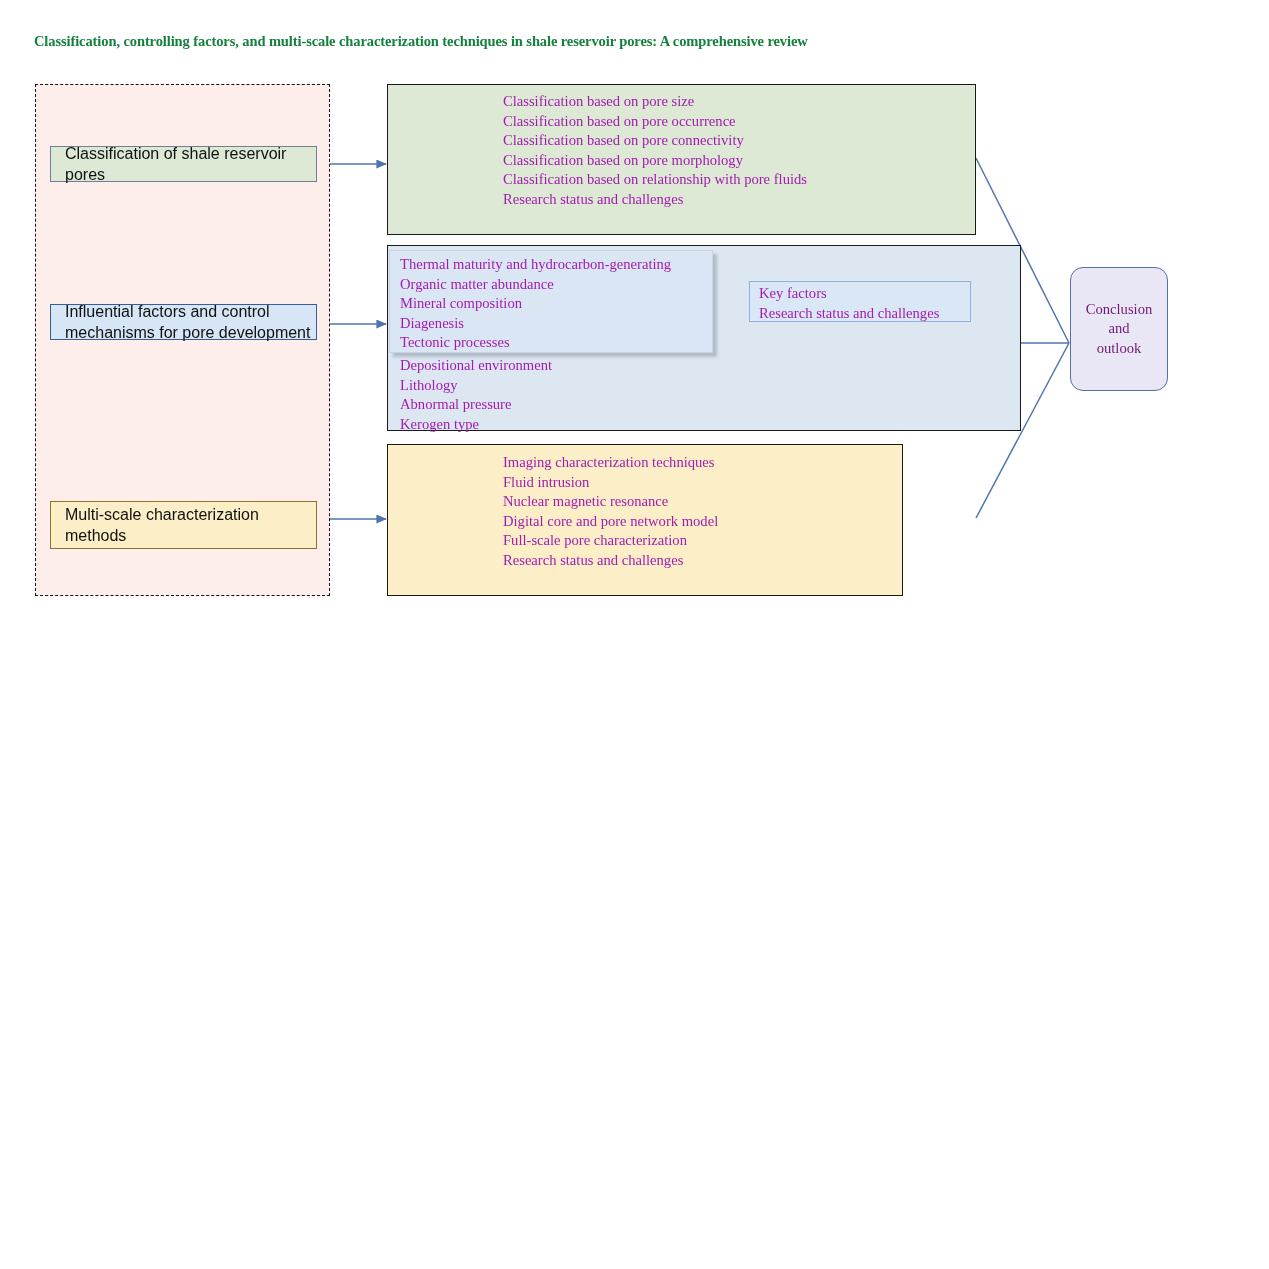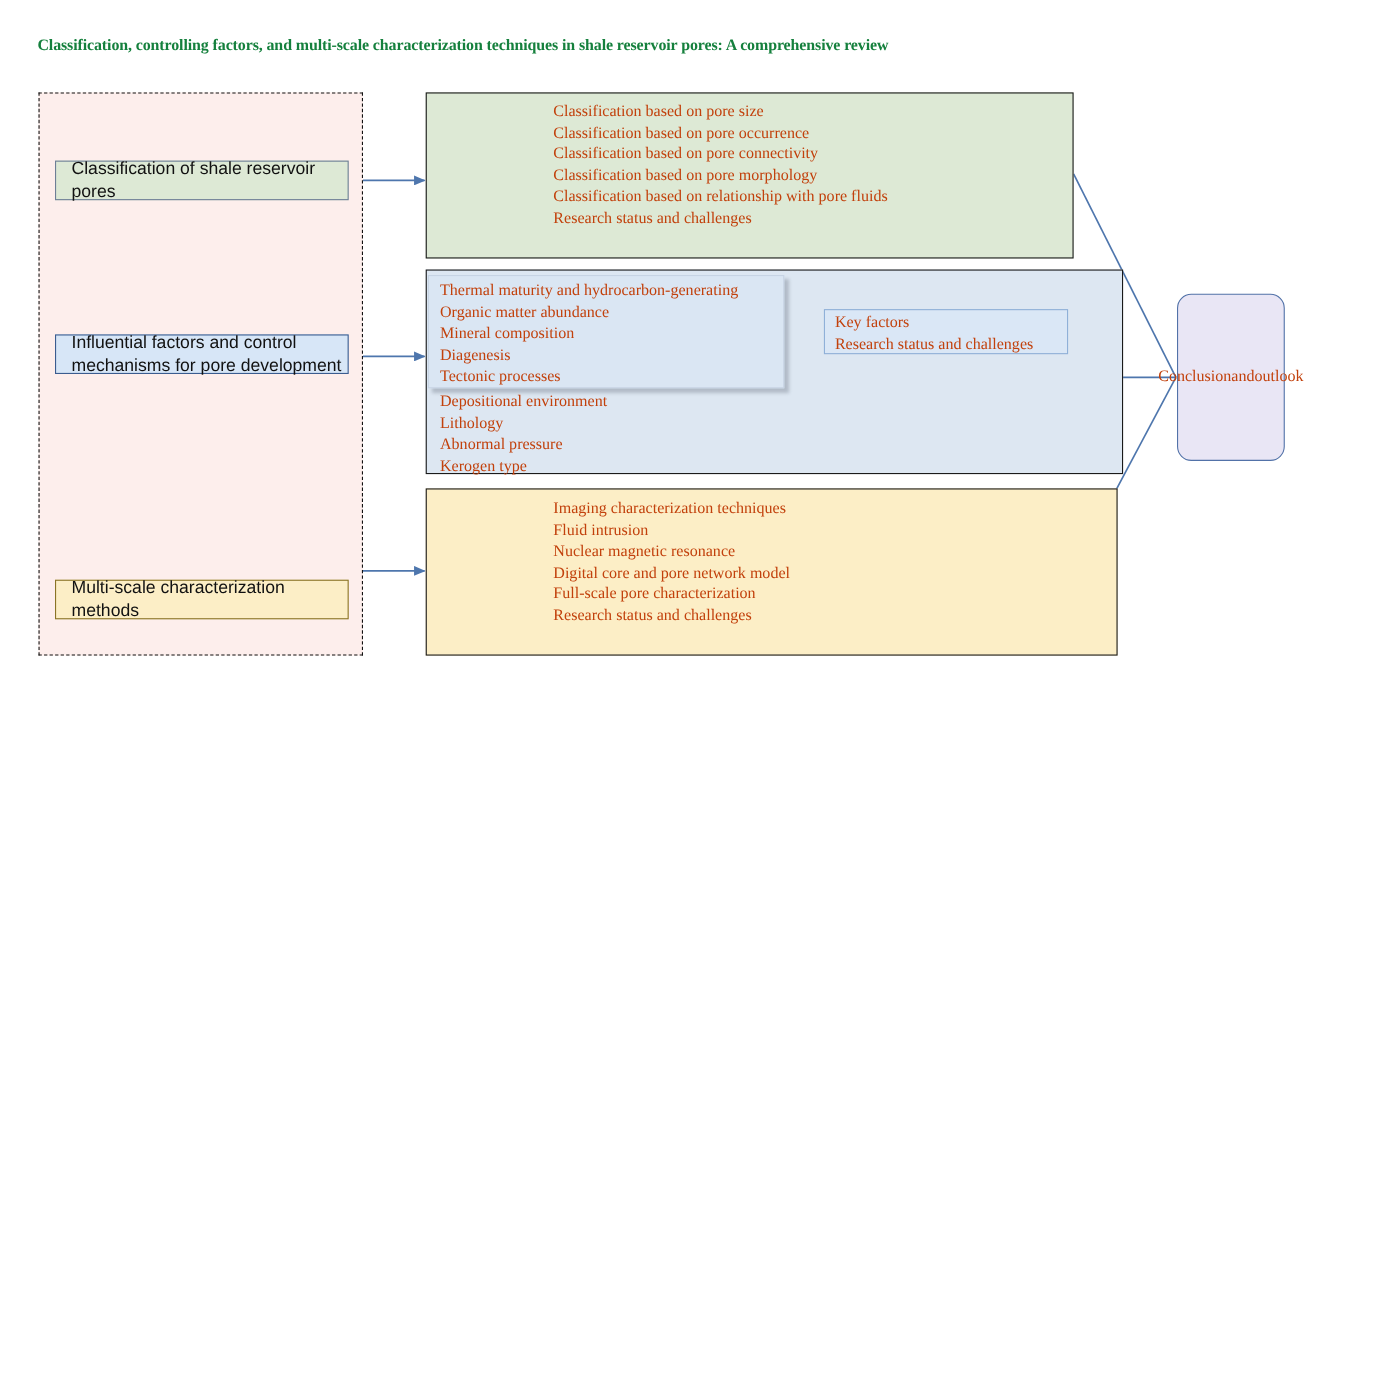--- a/index.html
+++ b/index.html
@@ -53,50 +53,50 @@
   }
   .lbox-green {
     left: 50px; top: 146px; width: 267px; height: 36px;
     background: #dde9d5; border: 1.2px solid #6e7f96;
   }
   .lbox-blue {
     left: 50px; top: 304px; width: 267px; height: 36px;
     background: #d7e6f7; border: 1.2px solid #3b5c8f;
   }
   .lbox-yellow {
-    left: 50px; top: 501px; width: 267px; height: 36px;
-    background: #fceec6; border: 1.2px solid #8a7426; margin-top: 26px;
+    left: 50px; top: 501px; width: 267px; height: 48px;
+    background: #fceec6; border: 1.2px solid #8a7426;
   }
 
   
   .panel {
     position: absolute;
     box-sizing: border-box;
   }
   .panel-green {
     left: 387px; top: 84px; width: 589px; height: 151px;
     background: #dde9d5; border: 1.4px solid #1a1a1a;
   }
   .panel-blue {
     left: 387px; top: 245px; width: 634px; height: 186px;
     background: #dde7f2; border: 1.4px solid #1a1a1a;
   }
   .panel-yellow {
-    left: 387px; top: 444px; width: 629px; height: 152px;
+    left: 387px; top: 444px; width: 516px; height: 152px;
     background: #fceec6; border: 1.4px solid #1a1a1a;
   }
 
   .list {
     margin: 0;
     padding: 0;
     list-style: none;
     font-family: "Liberation Serif", serif;
     font-size: 14.6px;
     line-height: 19.5px;
-    color: #c2410c;
+    color: #a21caf;
   }
   .panel-green .list { padding-top: 7px; padding-left: 115px; }
   .panel-yellow .list { padding-top: 8px; padding-left: 115px; }
 
   
   .inner-blue {
     position: absolute;
     left: 1px; top: 4px;
     width: 324px; height: 103px;
     box-sizing: border-box;
@@ -118,33 +118,33 @@
     box-sizing: border-box;
     background: #dae7f6;
     border: 1.2px solid #8fb0d8;
   }
   .kf-box .list { padding-top: 2px; padding-left: 9px; }
 
   
   .conclusion {
     position: absolute;
     left: 1070px; top: 267px;
-    width: 98px; height: 152px;
+    width: 98px; height: 124px;
     box-sizing: border-box;
     background: #e9e6f5;
     border: 1.2px solid #5272a8;
     border-radius: 13px;
     display: flex;
-    flex-direction: row;
+    flex-direction: column;
     align-items: center;
     justify-content: center;
     font-family: "Liberation Serif", serif;
     font-size: 14.6px;
     line-height: 19.5px;
-    color: #c2410c;
+    color: #701a75;
   }
 
   .connectors {
     position: absolute;
     left: 0; top: 0;
     width: 1269px; height: 1269px;
     pointer-events: none;
   }
 </style>
 </head>

